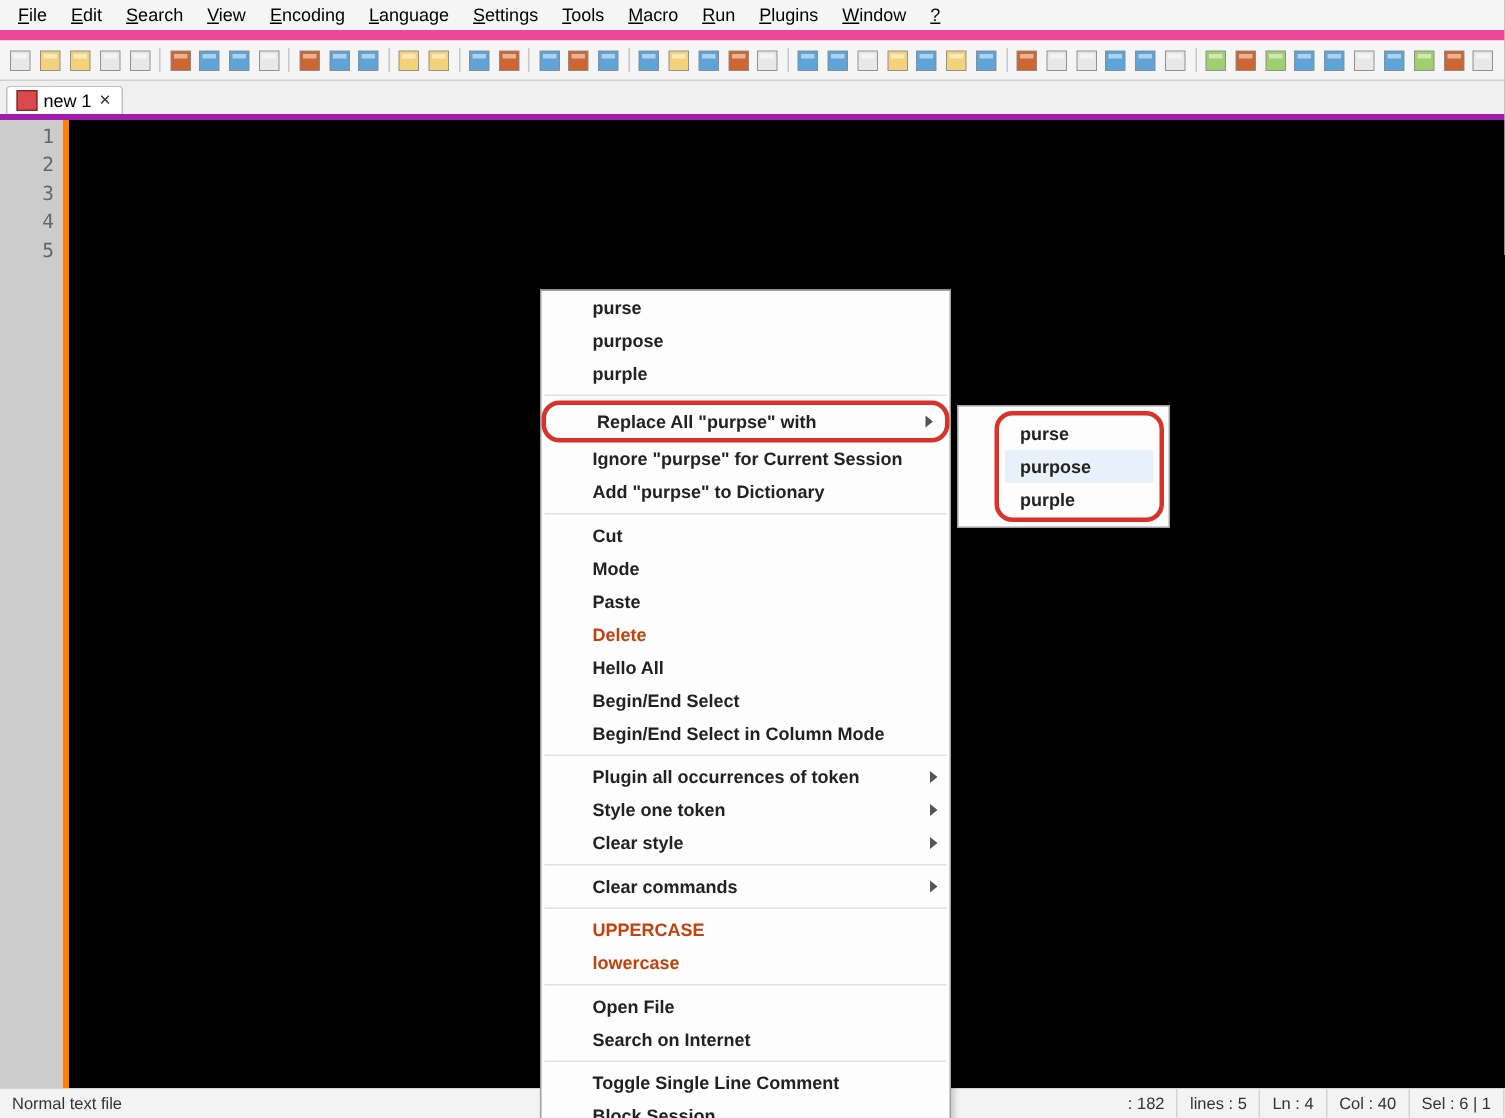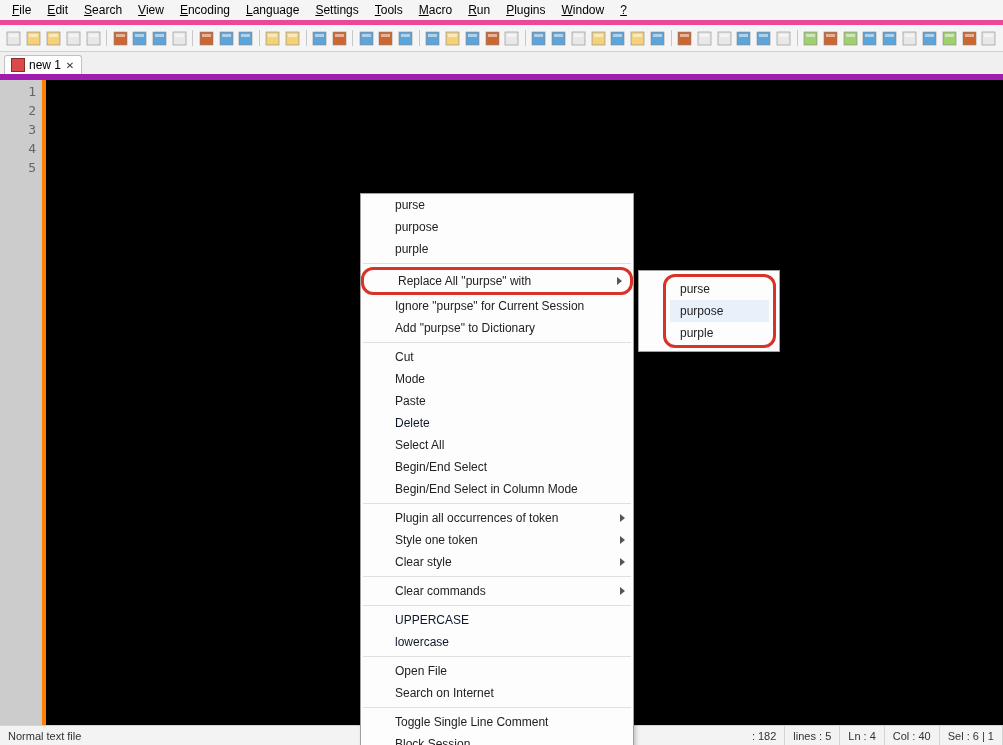--- a/index.html
+++ b/index.html
@@ -1,37 +1,37 @@
 <!DOCTYPE html>
 <html><head>
 <meta charset="utf-8">
 <style>
   html, body { margin:0; padding:0; width:1003px; height:745px; overflow:hidden; font-family:Tahoma,Arial,sans-serif; font-size:12px; background:#f0f0f0; }
-  .menubar { display:flex; align-items:center; height:20px; background:#f5f5f5; padding:0 4px; border-bottom:5px solid #ec4899; }
+  .menubar { display:flex; align-items:center; height:20px; background:#f5f5f5; padding:0 4px; border-bottom:7px solid #ec4899; }
   .menubar .menuitem { padding:2px 8px; cursor:default; }
   .menuitem .ul { text-decoration:underline; }
   .toolbar { display:flex; align-items:center; height:22px; background:#f5f5f5; padding:2px 4px; border-bottom:1px solid #d0d0d0; gap:0; }
   .tb-btn { width:18px; height:18px; margin:0 1px; display:flex; align-items:center; justify-content:center; }
   .tb-sep { width:1px; height:16px; background:#c8c8c8; margin:0 3px; }
-  .tabbar { display:flex; align-items:flex-end; height:22px; background:#f0f0f0; padding-left:4px; border-bottom:6px solid #a21caf; }
+  .tabbar { display:flex; align-items:flex-end; height:22px; background:#f0f0f0; padding-left:4px; border-bottom:4px solid #a21caf; }
   .tab { display:flex; align-items:center; background:#ffffff; border:1px solid #c0c0c0; border-bottom:none; border-top-left-radius:3px; border-top-right-radius:3px; padding:2px 6px; gap:4px; }
   .tab .disk { width:12px; height:12px; background:#d94b4b; border:1px solid #8b2b2b; }
   .tab .close { width:10px; height:10px; display:flex; align-items:center; justify-content:center; font-size:10px; color:#333; }
   .editor-wrap { position:relative; height:681px; background:#000; display:flex; }
   .gutter { width:42px; background:#ccc; color:#666; font-family:Consolas,monospace; font-size:13px; text-align:right; padding:4px 6px 0 0; box-sizing:border-box; }
   .orange-bar { width:4px; background:#ff8000; }
   .code { flex:1; color:#fff; font-family:Calibri,Arial,sans-serif; font-size:14px; font-weight:bold; padding:4px 0 0 6px; position:relative; }
   .code .line { height:19px; line-height:19px; white-space:nowrap; }
   .highlight-box { display:inline-block; border:2px solid #d8332a; border-radius:8px; }
   .sel-word { background:#5fb35f; color:#fff; padding:0 2px; border-bottom:2px dotted #d0d0d0; }
   .sel-word2 { background:#5fb35f; color:#fff; padding:0 2px; }
   .context-menu { position:absolute; background:#fdfdfd; border:1px solid #a0a0a0; box-shadow:2px 2px 4px rgba(0,0,0,.2); font-size:12px; color:#222; z-index:10; }
   .cm1 { left:360px; top:113px; width:272px; }
-  .context-menu .mi { padding:4px 24px 4px 34px; position:relative; }
-  .context-menu .mi.disabled { color:#0f172a; }
+  .context-menu .mi { padding:4px 24px 4px 34px; position:relative;font-weight:bold; }
+  .context-menu .mi.disabled { color:#c2410c; }
   .context-menu .sep { height:1px; background:#e0e0e0; margin:3px 2px; }
   .context-menu .arrow { position:absolute; right:8px; top:50%; transform:translateY(-50%); border-left:5px solid #555; border-top:4px solid transparent; border-bottom:4px solid transparent; }
   .hl2 { border:3px solid #d8332a; border-radius:12px; }
   .cm2 { left:638px; top:190px; width:140px; }
   .cm2 .mi { padding:4px 14px 4px 34px; }
   .statusbar { position:fixed; left:0; bottom:0; width:100%; height:19px; background:#f3f3f3; border-top:1px solid #d4d4d4; display:flex; align-items:center; font-size:11px; color:#333; }
   .statusbar .cell { padding:0 8px; border-right:1px solid #d4d4d4; height:100%; display:flex; align-items:center; }
   svg.tb { display:block; }
 </style>
 </head>
@@ -379,21 +379,21 @@
       <span>Replace All "purpse" with</span>
       <span class="arrow"></span>
     </div>
     <div class="mi">Ignore "purpse" for Current Session</div>
     <div class="mi">Add "purpse" to Dictionary</div>
     <div class="sep"></div>
     <div class="mi">Cut</div>
     <div class="mi">Mode</div>
     <div class="mi">Paste</div>
     <div class="mi disabled">Delete</div>
-    <div class="mi">Select All</div>
+    <div class="mi">Hello All</div>
     <div class="mi">Begin/End Select</div>
     <div class="mi">Begin/End Select in Column Mode</div>
     <div class="sep"></div>
     <div class="mi"><span>Plugin all occurrences of token</span><span class="arrow"></span></div>
     <div class="mi"><span>Style one token</span><span class="arrow"></span></div>
     <div class="mi"><span>Clear style</span><span class="arrow"></span></div>
     <div class="sep"></div>
     <div class="mi"><span>Clear commands</span><span class="arrow"></span></div>
     <div class="sep"></div>
     <div class="mi disabled">UPPERCASE</div>

